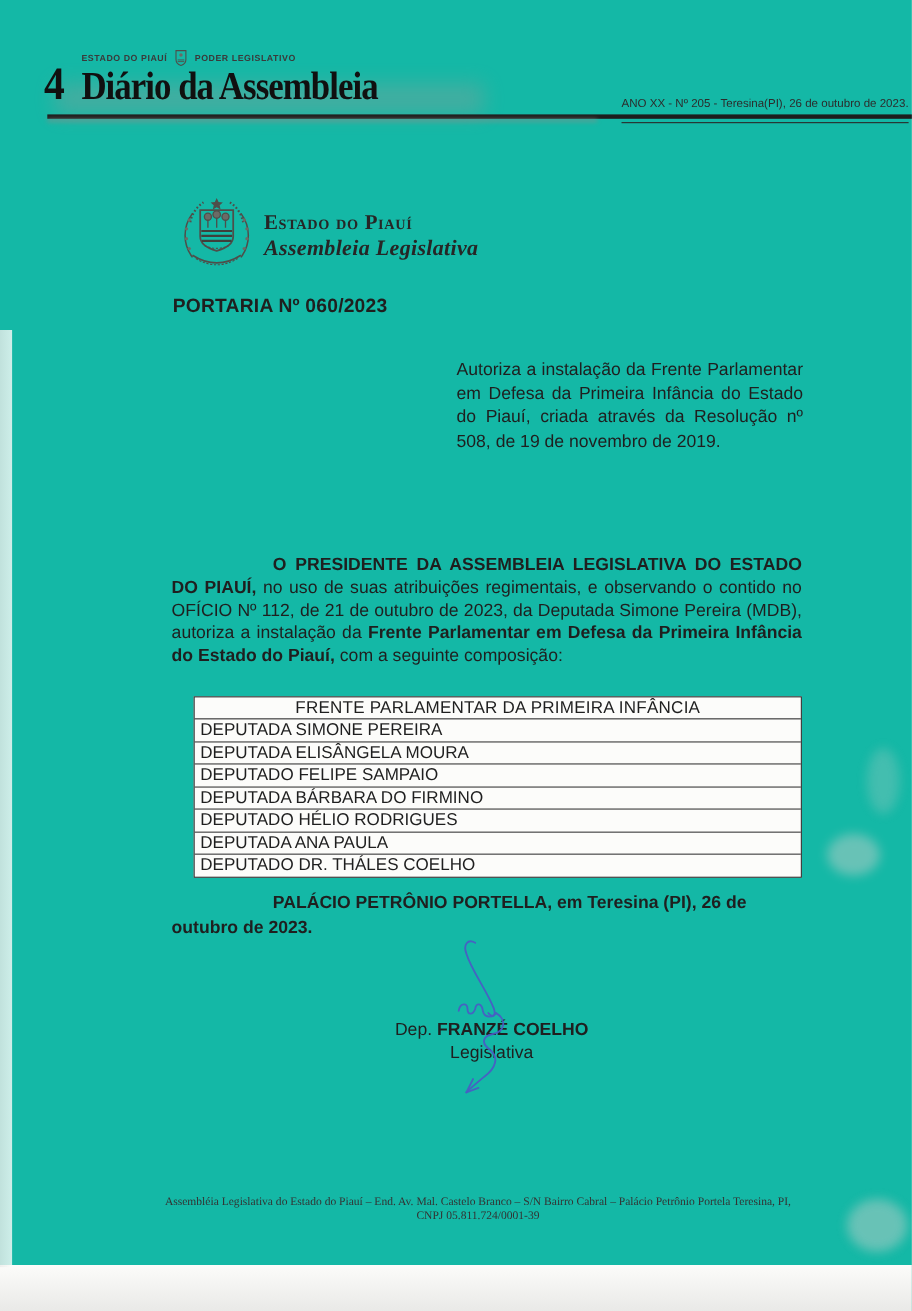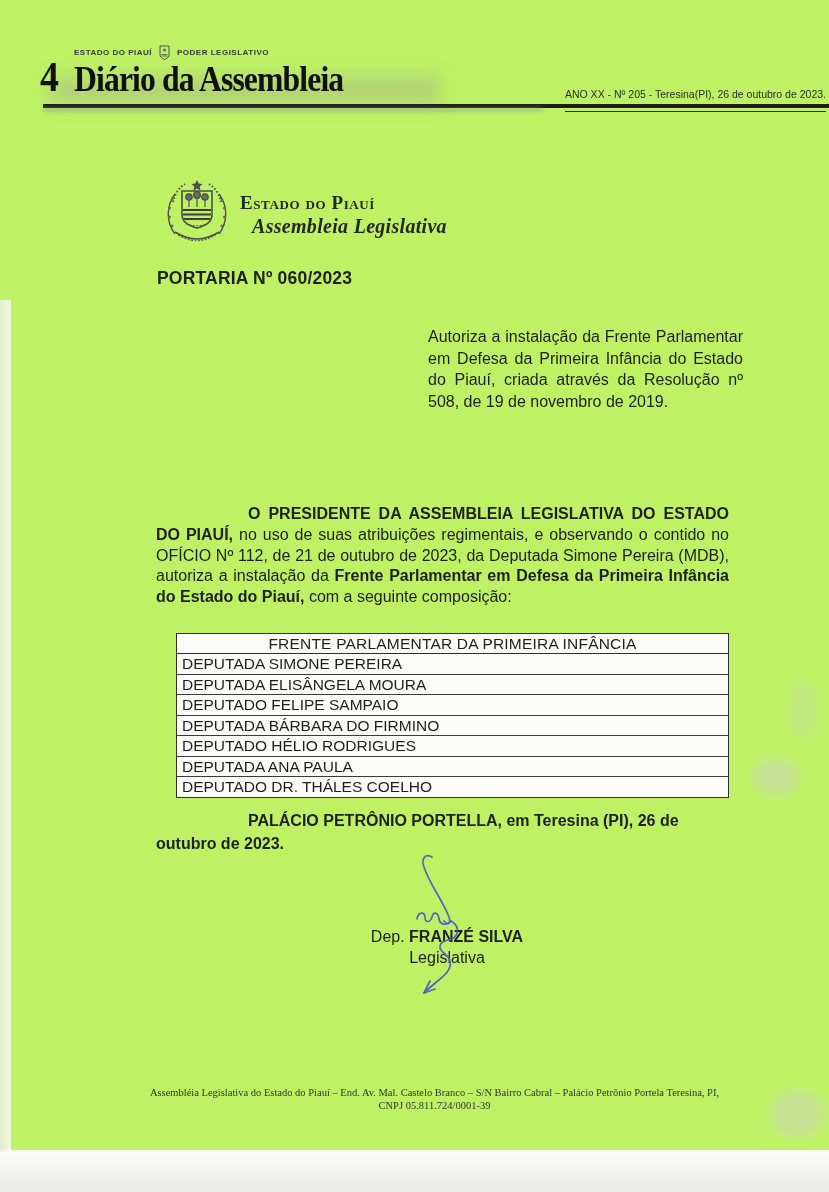--- a/index.html
+++ b/index.html
@@ -5,21 +5,21 @@
   html,body{margin:0;padding:0;}
   body{
     width:829px;height:1192px;
     background:#f4f4f2;
     font-family:"Liberation Sans", sans-serif;
     color:#1f1f1f;
     overflow:hidden;
   }
   .page{
     position:relative;width:829px;height:1192px;
-    background:#bef264;
+    background:#14b8a6;
   }
   
   .edge-bottom{position:absolute;left:0;right:0;bottom:0;height:42px;
     background:linear-gradient(#fcfcfa, #e9e9e7);}
   .edge-left{position:absolute;left:0;top:300px;bottom:40px;width:11px;
     background:linear-gradient(90deg,#ececea,#fcfcfa);opacity:.8;}
   .smudge{position:absolute;background:#cfcfcb;filter:blur(5px);opacity:.45;border-radius:50%;}
   .smudge.a{left:752px;top:758px;width:48px;height:38px;}
   .smudge.b{left:770px;top:1090px;width:55px;height:48px;}
   .smudge.c{left:788px;top:680px;width:30px;height:60px;opacity:.25;}
@@ -53,27 +53,27 @@
     position:absolute;left:43px;width:500px;top:108px;height:3px;background:#8b8b88;filter:blur(2px);opacity:.6;
   }
 
   
   .coat{position:absolute;left:161px;top:176px;width:72px;height:74px;}
   .org{position:absolute;left:240px;top:193px;font-family:"Liberation Serif", serif;color:#262626;}
   .org .state{
     font-variant:small-caps;font-weight:bold;font-size:19px;letter-spacing:.6px;line-height:1.1;
   }
   .org .inst{
-    font-weight:bold;font-style:italic;font-size:20px;letter-spacing:.3px;line-height:1.25;margin-left:12px;
+    font-weight:bold;font-style:italic;font-size:20px;letter-spacing:.3px;line-height:1.25;
   }
 
   
   .doc-title{position:absolute;left:157px;top:268px;font-size:17.5px;font-weight:bold;letter-spacing:.2px;}
   .ementa{
-    position:absolute;left:428px;top:326px;width:315px;
+    position:absolute;left:415px;top:326px;width:315px;
     font-size:16px;line-height:21.5px;text-align:justify;text-justify:inter-word;
   }
   .bodytext{
     position:absolute;left:156px;top:488px;width:573px;
     font-size:16px;line-height:20.8px;text-align:justify;text-justify:inter-word;
     text-indent:92px;
   }
   .comp-table{
     position:absolute;left:176px;top:633px;width:551px;
     border:1.4px solid #2e2e2e;font-size:15.5px;
@@ -220,21 +220,21 @@
         <path d="M33 6 C 26 2, 22 8, 25 16 C 30 32, 44 50, 50 66 C 52 72, 49 75, 45 70"></path>
         <path d="M18 68 C 19 61, 26 60, 26 66 C 26 72, 31 72, 33 66 C 34 60, 39 61, 40 68 C 41 74, 48 75, 52 70"></path>
         <path d="M52 70 C 62 76, 60 87, 49 89 C 40 91, 38 97, 46 103 C 55 110, 52 120, 41 128 C 35 133, 29 138, 25 142"></path>
         <path d="M25 142 L 31 130"></path>
         <path d="M25 142 L 36 138"></path>
       </g>
     </svg>
   </div>
 
   <div class="sig-block">
-    <div><span>Dep. </span><span class="name">FRANZÉ SILVA</span></div>
+    <div><span>Dep. </span><span class="name">FRANZÉ COELHO</span></div>
     <div>Legislativa</div>
   </div>
 
   <div class="footer">
     <div>Assembléia Legislativa do Estado do Piauí – End. Av. Mal. Castelo Branco – S/N Bairro Cabral – Palácio Petrônio Portela Teresina, PI,</div>
     <div>CNPJ 05.811.724/0001-39</div>
   </div>
 
 </div>
 

